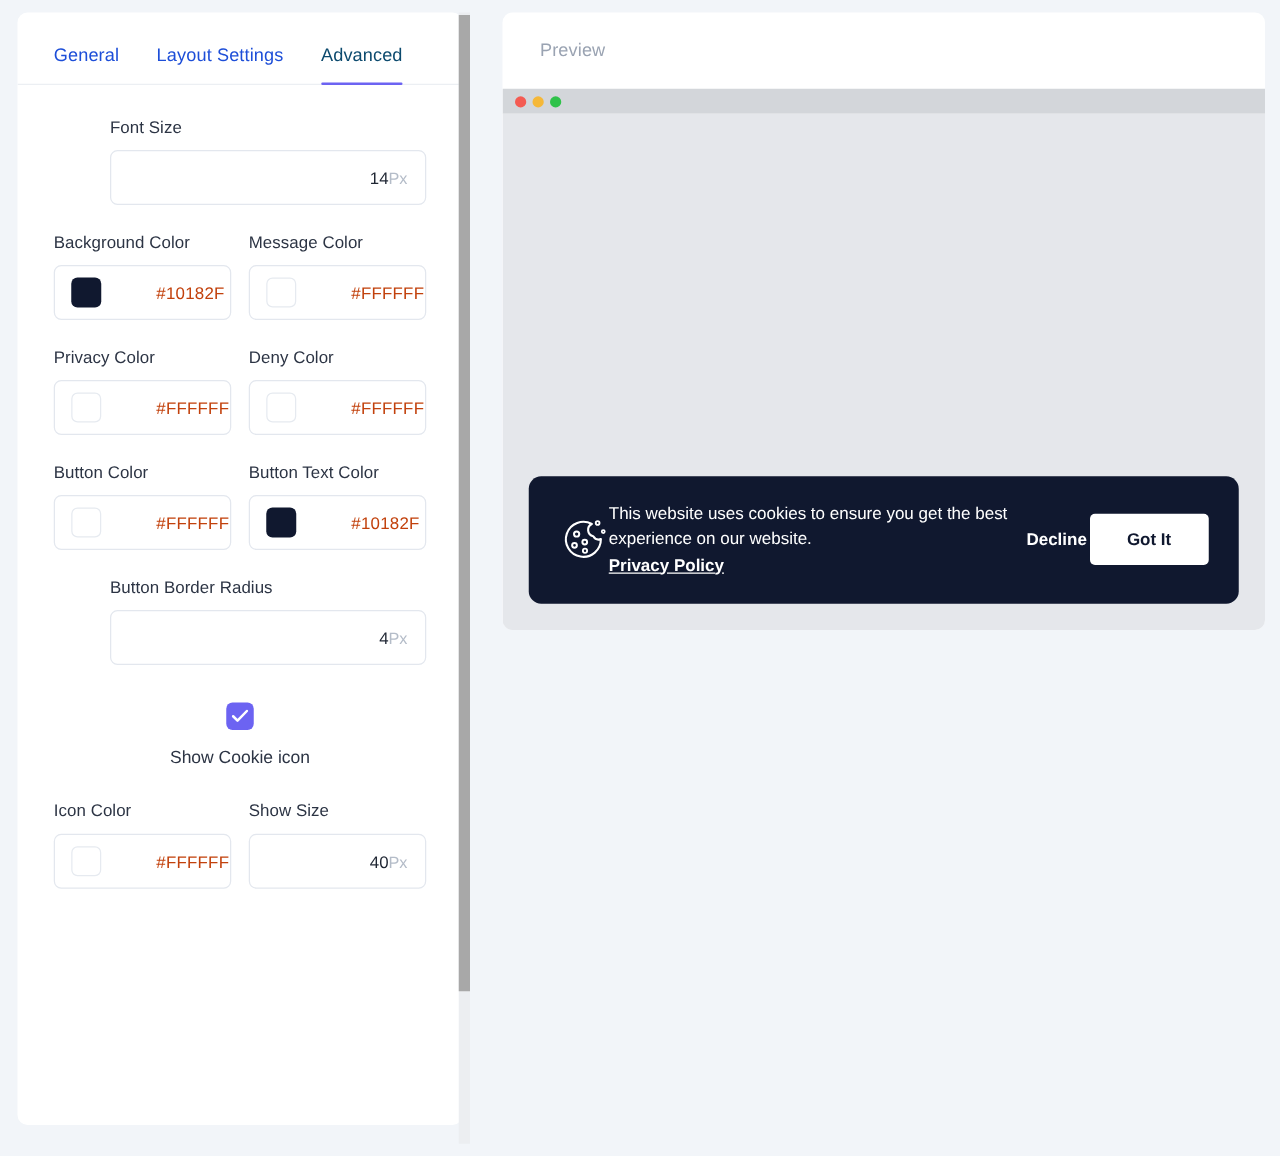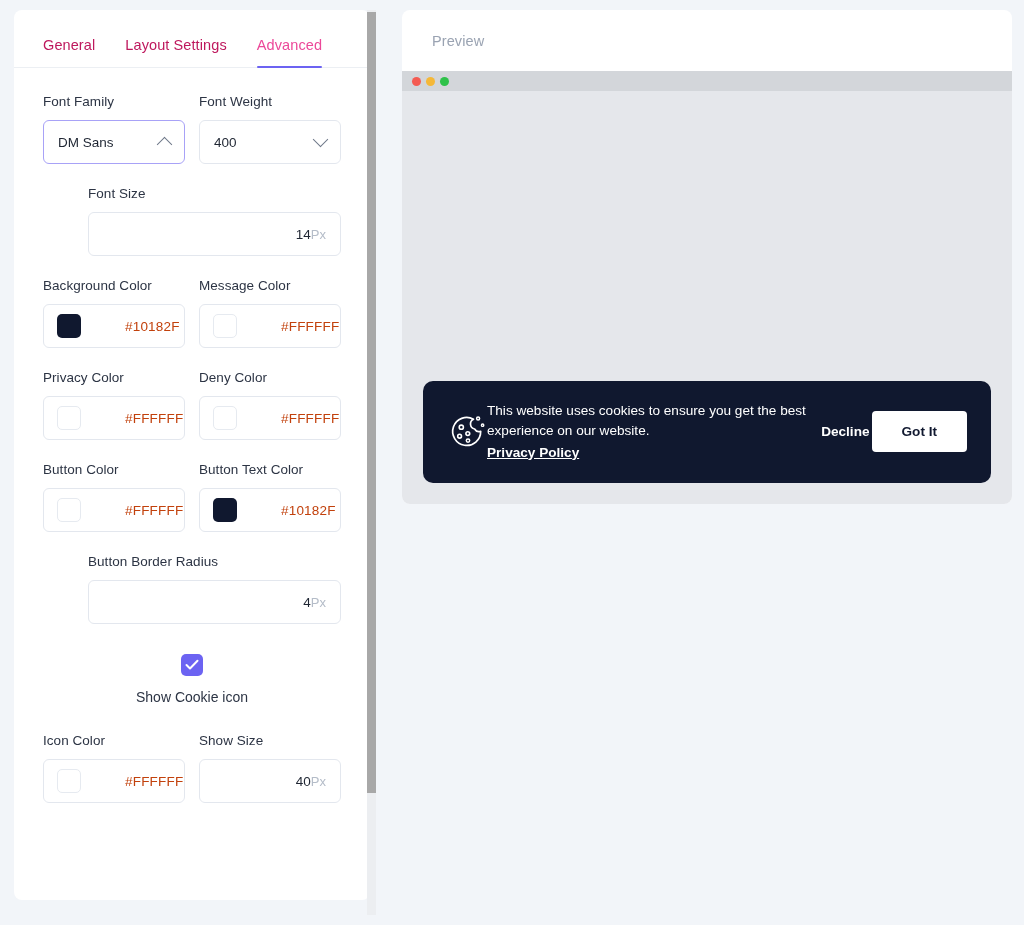--- a/index.html
+++ b/index.html
@@ -28,28 +28,28 @@
   .tabbar {
     height: 58px;
     border-bottom: 1px solid #eceff3;
     display: flex;
     align-items: flex-end;
     padding-left: 29px;
     gap: 30px;
   }
   .tab {
     font-size: 14.5px;
-    color: #be185d;
+    color: #1d4ed8;
     padding-bottom: 14px;
     position: relative;
     cursor: pointer;
     letter-spacing: 0.1px;
     white-space: nowrap;
   }
-  .tab.active { color: #ec4899; }
+  .tab.active { color: #0c4a6e; }
   .tab.active::after {
     content: "";
     position: absolute;
     left: 0; right: 0; bottom: -1px;
     height: 2px;
     background: #6c63f2;
     border-radius: 2px;
   }
 
   .form-area {
@@ -296,36 +296,20 @@
     <div class="tab">
       <span>Layout Settings</span>
     </div>
     <div class="tab active">
       <span>Advanced</span>
     </div>
   </div>
 
   <div class="form-area">
 
-    <div class="row">
-      <div class="col">
-        <div class="field-label">Font Family</div>
-        <div class="select-box focused">
-          <span class="select-value">DM Sans</span>
-          <span class="chev up"></span>
-        </div>
-      </div>
-      <div class="col">
-        <div class="field-label">Font Weight</div>
-        <div class="select-box">
-          <span class="select-value">400</span>
-          <span class="chev"></span>
-        </div>
-      </div>
-    </div>
 
     <div class="row single">
       <div class="field-label">Font Size</div>
       <div class="input-box">
         <span class="input-val">14</span>
         <span class="input-unit">Px</span>
       </div>
     </div>
 
     <div class="row">

